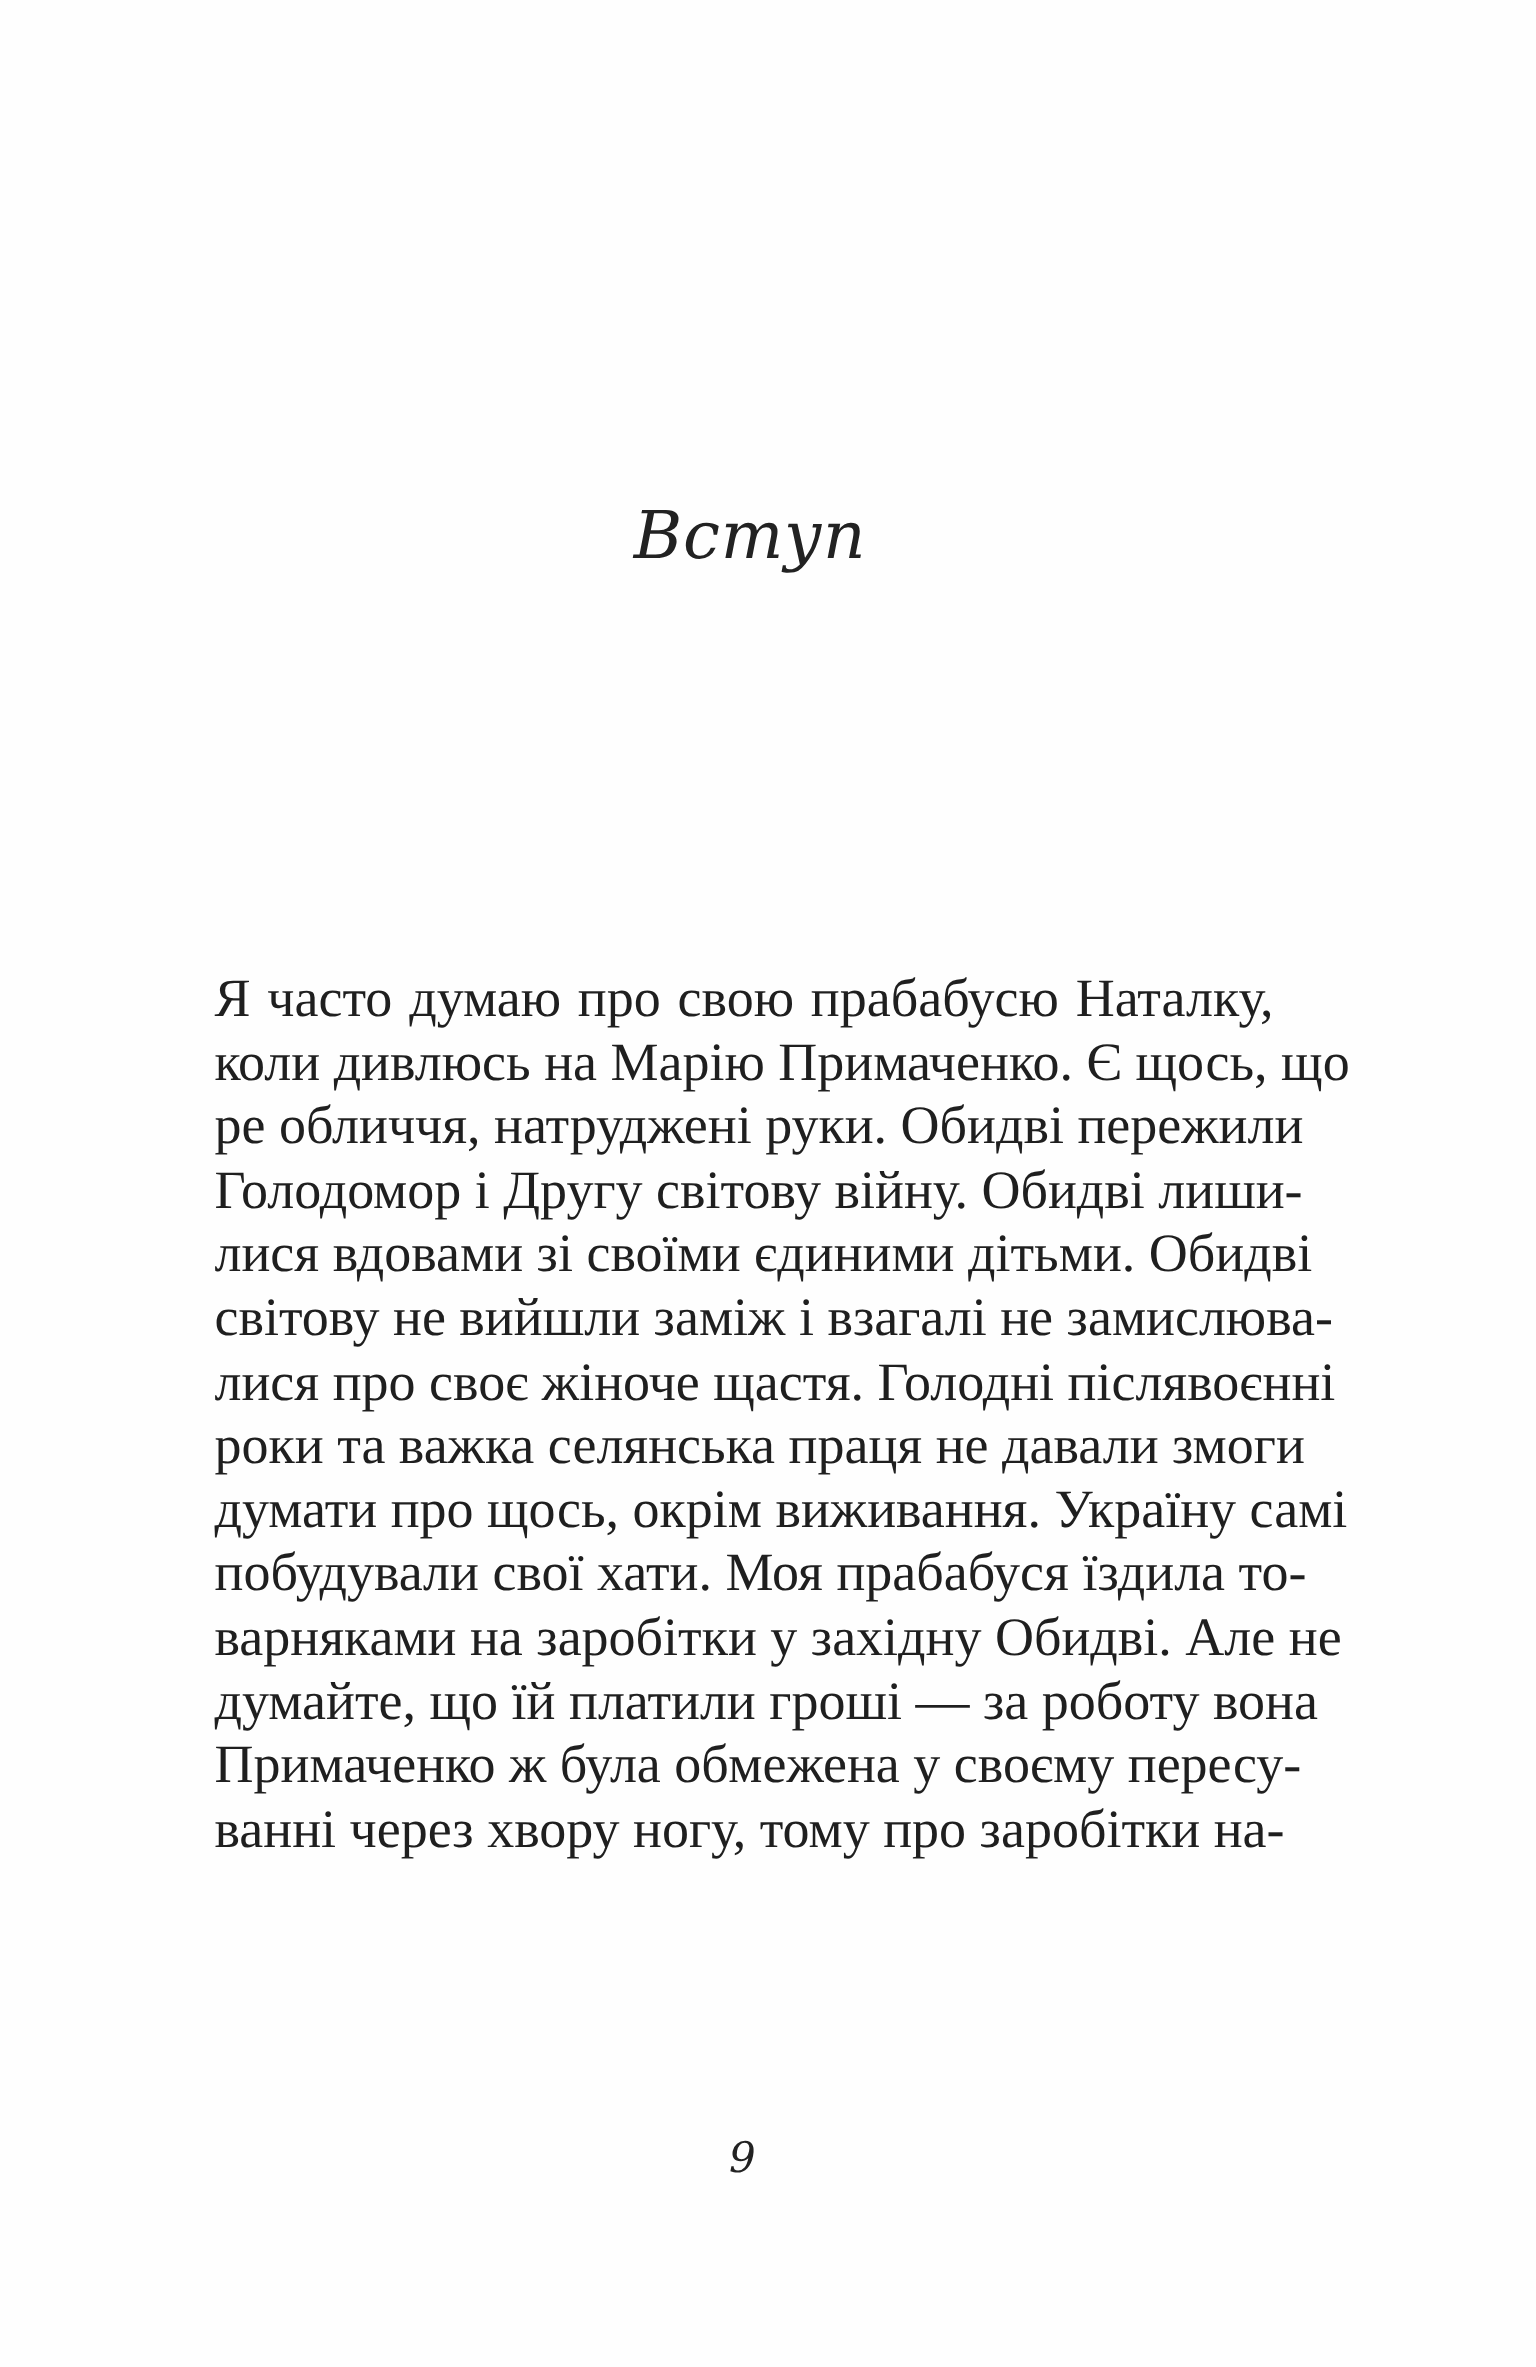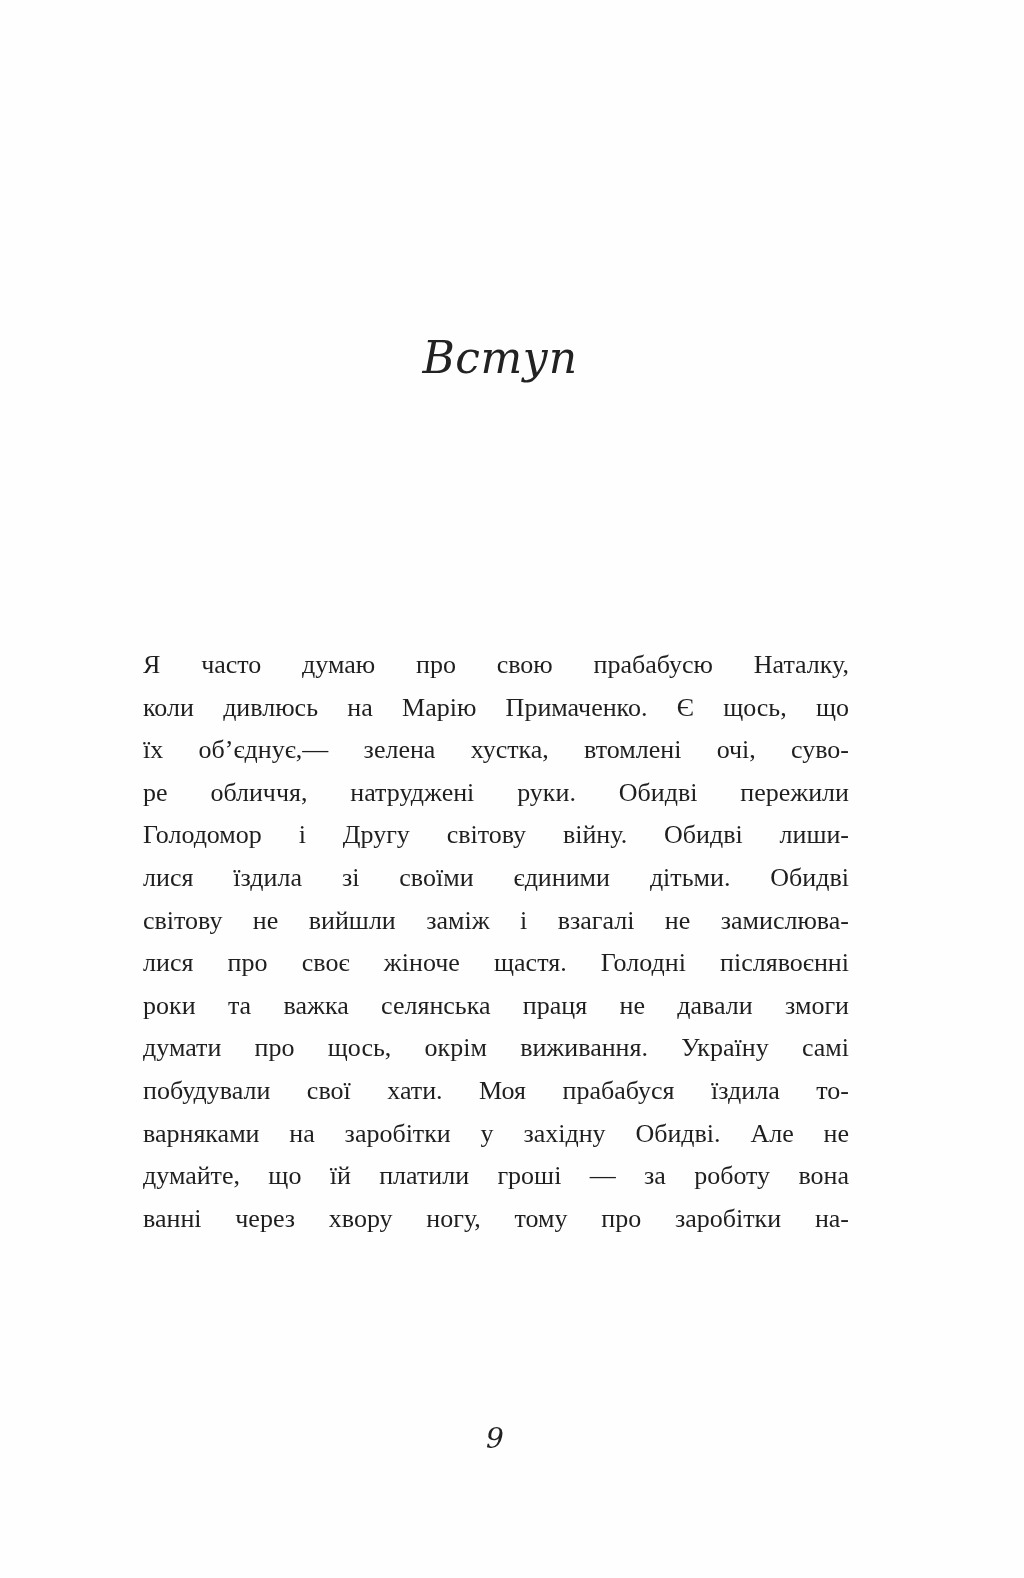--- a/index.html
+++ b/index.html
@@ -34,21 +34,21 @@
       color: #222222;
       letter-spacing: 0.5px;
       margin: 0;
     }
     .body-text {
       position: absolute;
       top: 644px;
       left: 143px;
       width: 706px;
       font-family: "Liberation Serif", "DejaVu Serif", serif;
-      font-size: 26px;
+      font-size: 36px;
       line-height: 42.6px;
       color: #1f1f1f;
       margin: 0;
     }
     .line {
       display: block;
       text-align: justify;
       text-align-last: justify;
       white-space: nowrap;
       height: 42.6px;
@@ -68,28 +68,28 @@
   </style>
 </head>
 <body>
 
 <div class="page">
   <h1 class="chapter-title">Вступ</h1>
 
   <div class="body-text">
     <span class="line">Я часто думаю про свою прабабусю Наталку,</span>
     <span class="line">коли дивлюсь на Марію Примаченко. Є щось, що</span>
-    <span class="line">їх об’єднує,— зелена хустка, втомлені очі, суво-</span>
     <span class="line">ре обличчя, натруджені руки. Обидві пережили</span>
     <span class="line">Голодомор і Другу світову війну. Обидві лиши-</span>
-    <span class="line">лися їздила зі своїми єдиними дітьми. Обидві</span>
+    <span class="line">лися вдовами зі своїми єдиними дітьми. Обидві</span>
     <span class="line">світову не вийшли заміж і взагалі не замислюва-</span>
     <span class="line">лися про своє жіноче щастя. Голодні післявоєнні</span>
     <span class="line">роки та важка селянська праця не давали змоги</span>
     <span class="line">думати про щось, окрім виживання. Україну самі</span>
     <span class="line">побудували свої хати. Моя прабабуся їздила то-</span>
     <span class="line">варняками на заробітки у західну Обидві. Але не</span>
     <span class="line">думайте, що їй платили гроші — за роботу вона</span>
+    <span class="line">Примаченко ж була обмежена у своєму пересу-</span>
     <span class="line">ванні через хвору ногу, тому про заробітки на-</span>
   </div>
 
   <div class="page-number">9</div>
 </div>
 
 </body></html>

